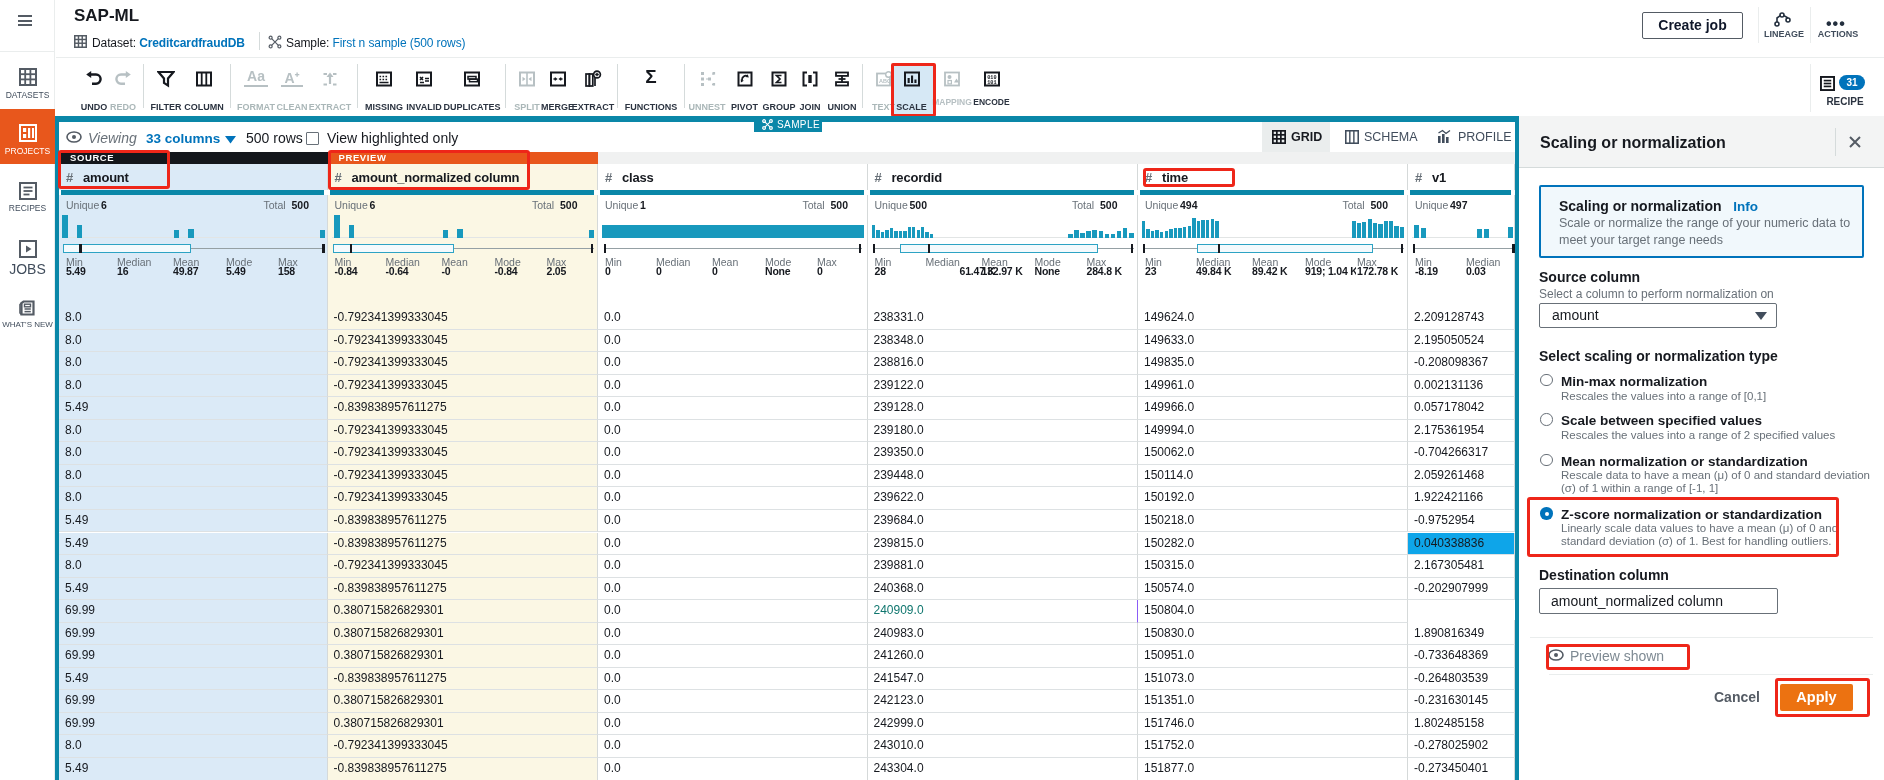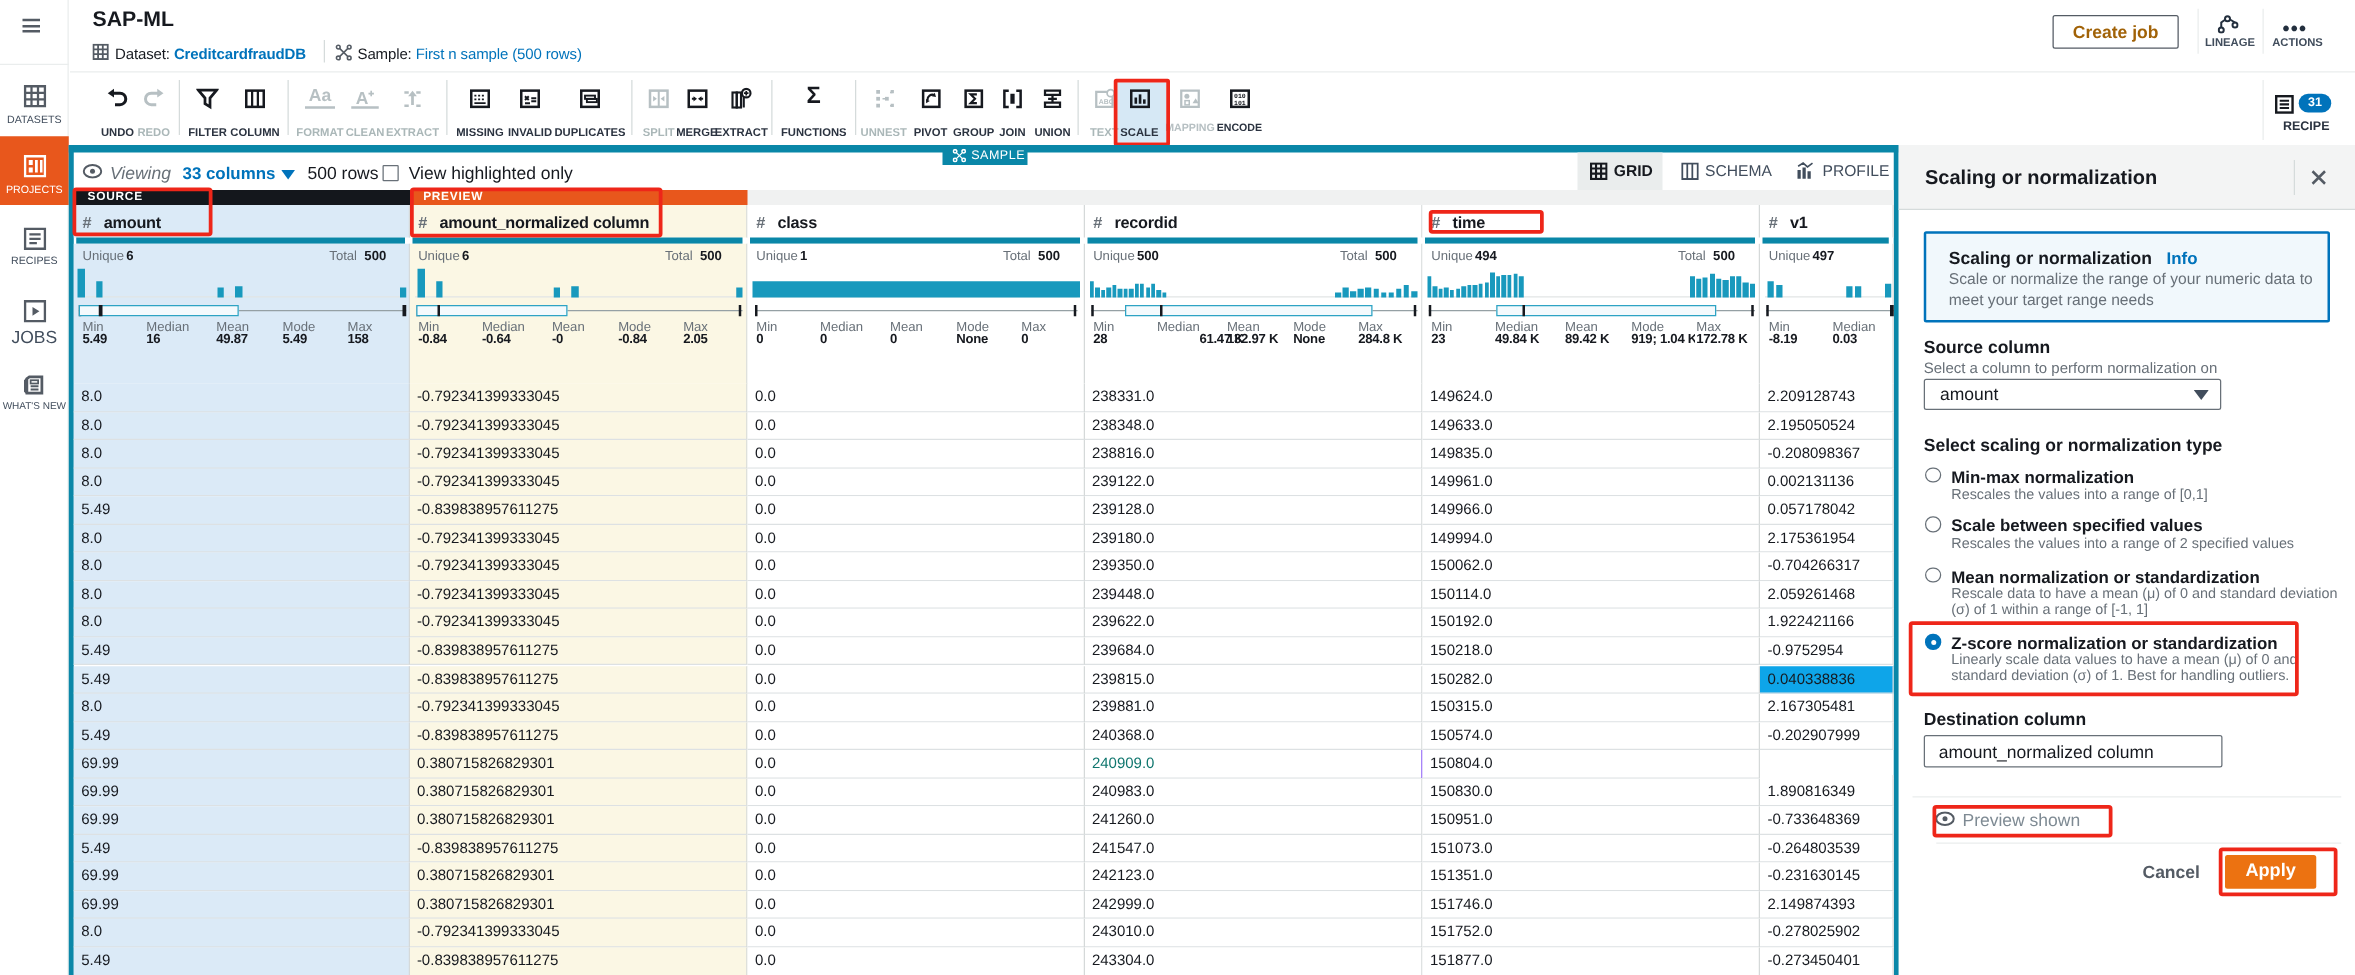--- a/index.html
+++ b/index.html
@@ -63,21 +63,21 @@
 <div class="ab" style="left:92px;top:35.5px;font-size:12px;letter-spacing:-.1px;color:#16191f;">Dataset: <span style="color:#0073bb;font-weight:bold;">CreditcardfraudDB</span></div>
 <div class="ab" style="left:259px;top:32px;width:1px;height:18px;background:#d5dbdb;"></div>
 <svg class="ab" style="left:268px;top:35px;" width="14" height="14" viewBox="0 0 16 16">
       <circle cx="3" cy="3" r="1.7" fill="none" stroke="#545b64" stroke-width="1.4"></circle>
       <circle cx="13" cy="3" r="1.7" fill="none" stroke="#545b64" stroke-width="1.4"></circle>
       <circle cx="3" cy="13" r="1.7" fill="none" stroke="#545b64" stroke-width="1.4"></circle>
       <circle cx="13" cy="13" r="1.7" fill="none" stroke="#545b64" stroke-width="1.4"></circle>
       <path d="M4.2 4.2 L11.8 11.8 M11.8 4.2 L4.2 11.8" stroke="#545b64" stroke-width="1.4"></path>
     </svg>
 <div class="ab" style="left:286px;top:35.5px;font-size:12px;letter-spacing:-.1px;color:#16191f;">Sample: <span style="color:#0073bb;">First n sample (500 rows)</span></div>
-<div class="ab" style="left:1642px;top:12px;width:101px;height:27px;border:1px solid #545b64;border-radius:2px;font-size:14px;font-weight:bold;color:#a16207;text-align:center;line-height:25px;">Create job</div>
+<div class="ab" style="left:1642px;top:12px;width:101px;height:27px;border:1px solid #545b64;border-radius:2px;font-size:14px;font-weight:bold;color:#0f172a;text-align:center;line-height:25px;">Create job</div>
 <div class="ab" style="left:1758px;top:7px;width:1px;height:36px;background:#eaeded;"></div>
 <svg class="ab" style="left:1774px;top:12px;" width="17" height="15" viewBox="0 0 17 15">
       <circle cx="3" cy="12" r="2" fill="none" stroke="#232f3e" stroke-width="1.6"></circle>
       <circle cx="8" cy="3" r="2" fill="none" stroke="#232f3e" stroke-width="1.6"></circle>
       <circle cx="14" cy="8" r="2" fill="none" stroke="#232f3e" stroke-width="1.6"></circle>
       <path d="M3 10 L3 6 L6.3 3.6 M10 3.6 L14 6" fill="none" stroke="#232f3e" stroke-width="1.6"></path>
     </svg>
 <div class="ab" style="left:1752px;top:29px;width:64px;text-align:center;font-size:9px;font-weight:bold;color:#414d5c;">LINEAGE</div>
 <div class="ab" style="left:1810px;top:7px;width:1px;height:36px;background:#eaeded;"></div>
 <div class="ab" style="left:1826px;top:15px;font-size:16px;font-weight:bold;color:#232f3e;letter-spacing:1px;">•••</div>
@@ -596,21 +596,21 @@
 <div class="ab" style="left:327.5px;top:690.35px;width:270.5px;height:22.55px;background:#fbf7e4;border-right:1px solid #d5d9d9;border-bottom:1px solid #dde1e3;font-size:12px;color:#16191f;line-height:21.55px;padding-left:6px;white-space:nowrap;overflow:hidden;">0.380715826829301</div>
 <div class="ab" style="left:598px;top:690.35px;width:269.5px;height:22.55px;background:#fff;border-right:1px solid #d5d9d9;border-bottom:1px solid #dde1e3;font-size:12px;color:#16191f;line-height:21.55px;padding-left:6px;white-space:nowrap;overflow:hidden;">0.0</div>
 <div class="ab" style="left:867.5px;top:690.35px;width:270.5px;height:22.55px;background:#fff;border-right:1px solid #d5d9d9;border-bottom:1px solid #dde1e3;font-size:12px;color:#16191f;line-height:21.55px;padding-left:6px;white-space:nowrap;overflow:hidden;">242123.0</div>
 <div class="ab" style="left:1138px;top:690.35px;width:270px;height:22.55px;background:#fff;border-right:1px solid #d5d9d9;border-bottom:1px solid #dde1e3;font-size:12px;color:#16191f;line-height:21.55px;padding-left:6px;white-space:nowrap;overflow:hidden;">151351.0</div>
 <div class="ab" style="left:1408px;top:690.35px;width:107px;height:22.55px;background:#fff;border-right:1px solid #d5d9d9;border-bottom:1px solid #dde1e3;font-size:12px;color:#16191f;line-height:21.55px;padding-left:6px;white-space:nowrap;overflow:hidden;">-0.231630145</div>
 <div class="ab" style="left:59px;top:712.90px;width:268.5px;height:22.55px;background:#dbeaf7;border-right:1px solid #d5d9d9;border-bottom:1px solid #dde1e3;font-size:12px;color:#16191f;line-height:21.55px;padding-left:6px;white-space:nowrap;overflow:hidden;">69.99</div>
 <div class="ab" style="left:327.5px;top:712.90px;width:270.5px;height:22.55px;background:#fbf7e4;border-right:1px solid #d5d9d9;border-bottom:1px solid #dde1e3;font-size:12px;color:#16191f;line-height:21.55px;padding-left:6px;white-space:nowrap;overflow:hidden;">0.380715826829301</div>
 <div class="ab" style="left:598px;top:712.90px;width:269.5px;height:22.55px;background:#fff;border-right:1px solid #d5d9d9;border-bottom:1px solid #dde1e3;font-size:12px;color:#16191f;line-height:21.55px;padding-left:6px;white-space:nowrap;overflow:hidden;">0.0</div>
 <div class="ab" style="left:867.5px;top:712.90px;width:270.5px;height:22.55px;background:#fff;border-right:1px solid #d5d9d9;border-bottom:1px solid #dde1e3;font-size:12px;color:#16191f;line-height:21.55px;padding-left:6px;white-space:nowrap;overflow:hidden;">242999.0</div>
 <div class="ab" style="left:1138px;top:712.90px;width:270px;height:22.55px;background:#fff;border-right:1px solid #d5d9d9;border-bottom:1px solid #dde1e3;font-size:12px;color:#16191f;line-height:21.55px;padding-left:6px;white-space:nowrap;overflow:hidden;">151746.0</div>
-<div class="ab" style="left:1408px;top:712.90px;width:107px;height:22.55px;background:#fff;border-right:1px solid #d5d9d9;border-bottom:1px solid #dde1e3;font-size:12px;color:#16191f;line-height:21.55px;padding-left:6px;white-space:nowrap;overflow:hidden;">2.149874393</div>
+<div class="ab" style="left:1408px;top:712.90px;width:107px;height:22.55px;background:#fff;border-right:1px solid #d5d9d9;border-bottom:1px solid #dde1e3;font-size:12px;color:#16191f;line-height:21.55px;padding-left:6px;white-space:nowrap;overflow:hidden;">1.802485158</div>
 <div class="ab" style="left:59px;top:735.45px;width:268.5px;height:22.55px;background:#dbeaf7;border-right:1px solid #d5d9d9;border-bottom:1px solid #dde1e3;font-size:12px;color:#16191f;line-height:21.55px;padding-left:6px;white-space:nowrap;overflow:hidden;">8.0</div>
 <div class="ab" style="left:327.5px;top:735.45px;width:270.5px;height:22.55px;background:#fbf7e4;border-right:1px solid #d5d9d9;border-bottom:1px solid #dde1e3;font-size:12px;color:#16191f;line-height:21.55px;padding-left:6px;white-space:nowrap;overflow:hidden;">-0.792341399333045</div>
 <div class="ab" style="left:598px;top:735.45px;width:269.5px;height:22.55px;background:#fff;border-right:1px solid #d5d9d9;border-bottom:1px solid #dde1e3;font-size:12px;color:#16191f;line-height:21.55px;padding-left:6px;white-space:nowrap;overflow:hidden;">0.0</div>
 <div class="ab" style="left:867.5px;top:735.45px;width:270.5px;height:22.55px;background:#fff;border-right:1px solid #d5d9d9;border-bottom:1px solid #dde1e3;font-size:12px;color:#16191f;line-height:21.55px;padding-left:6px;white-space:nowrap;overflow:hidden;">243010.0</div>
 <div class="ab" style="left:1138px;top:735.45px;width:270px;height:22.55px;background:#fff;border-right:1px solid #d5d9d9;border-bottom:1px solid #dde1e3;font-size:12px;color:#16191f;line-height:21.55px;padding-left:6px;white-space:nowrap;overflow:hidden;">151752.0</div>
 <div class="ab" style="left:1408px;top:735.45px;width:107px;height:22.55px;background:#fff;border-right:1px solid #d5d9d9;border-bottom:1px solid #dde1e3;font-size:12px;color:#16191f;line-height:21.55px;padding-left:6px;white-space:nowrap;overflow:hidden;">-0.278025902</div>
 <div class="ab" style="left:59px;top:758.00px;width:268.5px;height:22.55px;background:#dbeaf7;border-right:1px solid #d5d9d9;border-bottom:1px solid #dde1e3;font-size:12px;color:#16191f;line-height:21.55px;padding-left:6px;white-space:nowrap;overflow:hidden;">5.49</div>
 <div class="ab" style="left:327.5px;top:758.00px;width:270.5px;height:22.55px;background:#fbf7e4;border-right:1px solid #d5d9d9;border-bottom:1px solid #dde1e3;font-size:12px;color:#16191f;line-height:21.55px;padding-left:6px;white-space:nowrap;overflow:hidden;">-0.839838957611275</div>
 <div class="ab" style="left:598px;top:758.00px;width:269.5px;height:22.55px;background:#fff;border-right:1px solid #d5d9d9;border-bottom:1px solid #dde1e3;font-size:12px;color:#16191f;line-height:21.55px;padding-left:6px;white-space:nowrap;overflow:hidden;">0.0</div>
 <div class="ab" style="left:867.5px;top:758.00px;width:270.5px;height:22.55px;background:#fff;border-right:1px solid #d5d9d9;border-bottom:1px solid #dde1e3;font-size:12px;color:#16191f;line-height:21.55px;padding-left:6px;white-space:nowrap;overflow:hidden;">243304.0</div>

